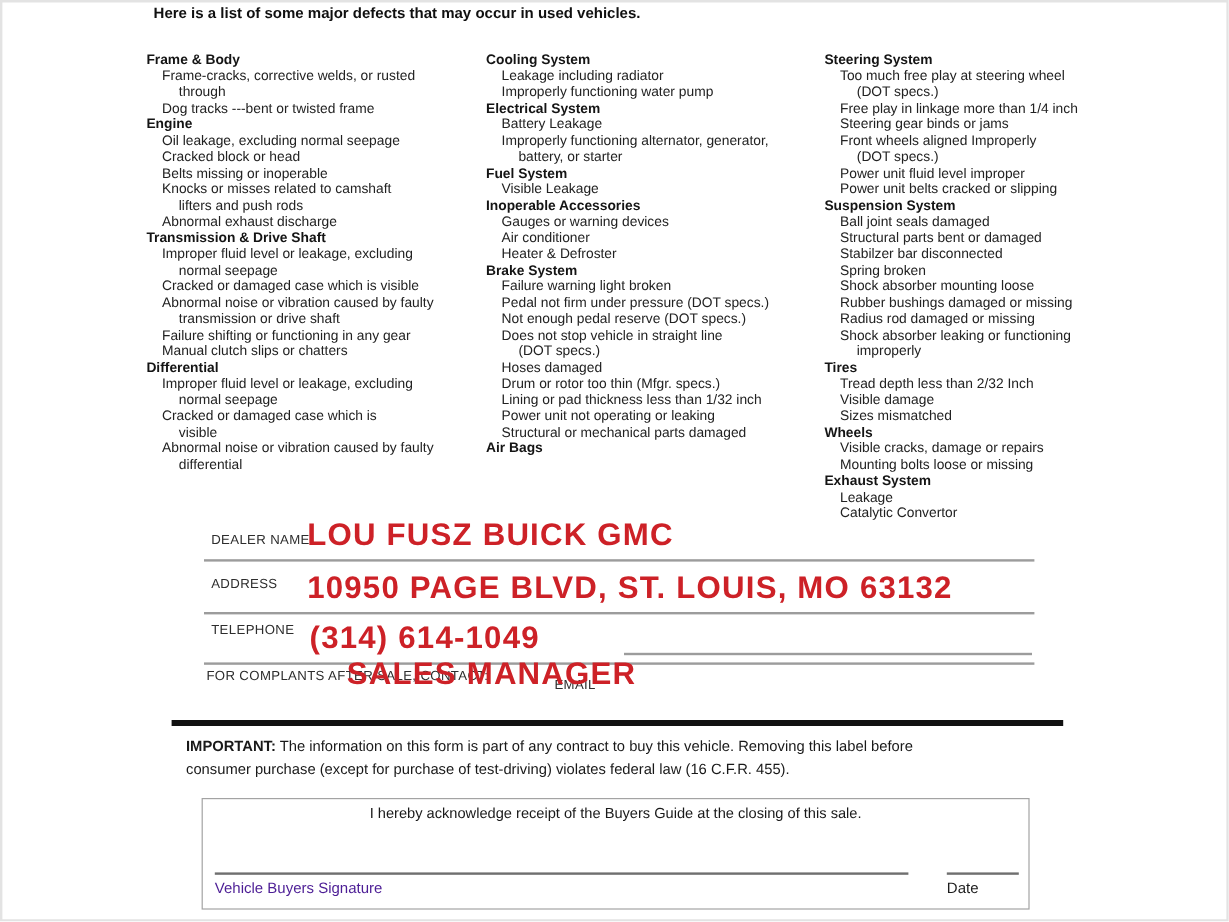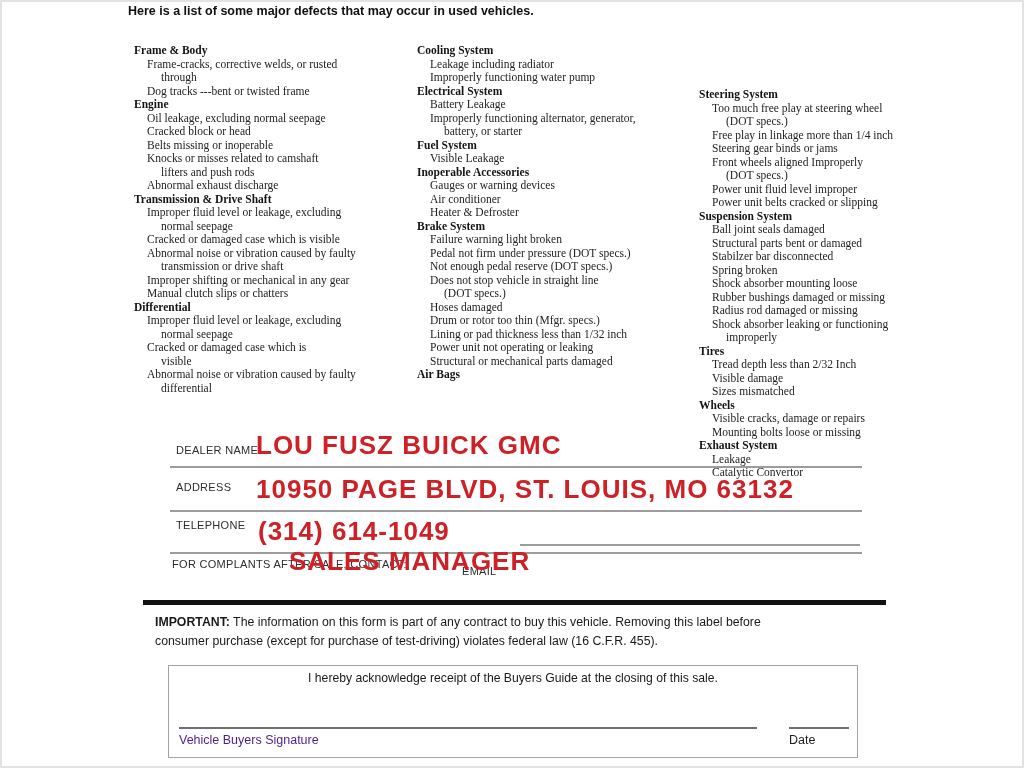--- a/index.html
+++ b/index.html
@@ -1,24 +1,24 @@
 <!DOCTYPE html>
 <html><head>
 <meta charset="utf-8">
 <style>
   html,body{margin:0;padding:0;background:#ffffff;}
   .page{position:relative;width:1024px;height:768px;background:#fff;
         font-family:"Liberation Sans",sans-serif;color:#1e1e1e;overflow:hidden;
         box-shadow:inset 0 0 0 2px #e3e3e3;}
   .intro{position:absolute;left:128px;top:4px;font-size:12.5px;font-weight:bold;color:#101010;}
-  .cols{position:absolute;left:134px;top:44px;display:flex;font-family:Liberation Serif, serif;}
+  .cols{position:absolute;left:122px;top:44px;display:flex;}
   .col{font-size:11.5px;line-height:13.5px;color:#222;}
   .col-1{width:283px;}
   .col-2{width:282px;}
-  .col-3{width:280px;margin-top:44px;}
+  .col-3{width:280px;}
   .dh{font-weight:bold;color:#141414;}
   .di{padding-left:13px;}
   .dc{padding-left:27px;}
   .flabel{position:absolute;font-size:11px;color:#2d2d2d;letter-spacing:.3px;white-space:nowrap;}
   .fvalue{position:absolute;font-size:26px;font-weight:bold;letter-spacing:1px;white-space:nowrap;}
   .hline{position:absolute;height:2px;background:#9c9c9c;}
   .bar{position:absolute;left:143px;top:600px;width:743px;height:5px;background:#111;}
   .important{position:absolute;left:155px;top:613px;width:652px;font-size:12.3px;line-height:18.5px;color:#191919;}
   .important b{font-weight:bold;}
   .sigbox{position:absolute;left:168px;top:665px;width:688px;height:91px;border:1px solid #a3a3a3;background:#fff;}
@@ -47,21 +47,21 @@
         <div class="di">Belts missing or inoperable</div>
         <div class="di">Knocks or misses related to camshaft</div>
         <div class="dc">lifters and push rods</div>
         <div class="di">Abnormal exhaust discharge</div>
         <div class="dh">Transmission &amp; Drive Shaft</div>
         <div class="di">Improper fluid level or leakage, excluding</div>
         <div class="dc">normal seepage</div>
         <div class="di">Cracked or damaged case which is visible</div>
         <div class="di">Abnormal noise or vibration caused by faulty</div>
         <div class="dc">transmission or drive shaft</div>
-        <div class="di">Improper shifting or mechanical in any gear</div>
+        <div class="di">Failure shifting or functioning in any gear</div>
         <div class="di">Manual clutch slips or chatters</div>
         <div class="dh">Differential</div>
         <div class="di">Improper fluid level or leakage, excluding</div>
         <div class="dc">normal seepage</div>
         <div class="di">Cracked or damaged case which is</div>
         <div class="dc">visible</div>
         <div class="di">Abnormal noise or vibration caused by faulty</div>
         <div class="dc">differential</div>
       </div>
     <div class="col col-2">

